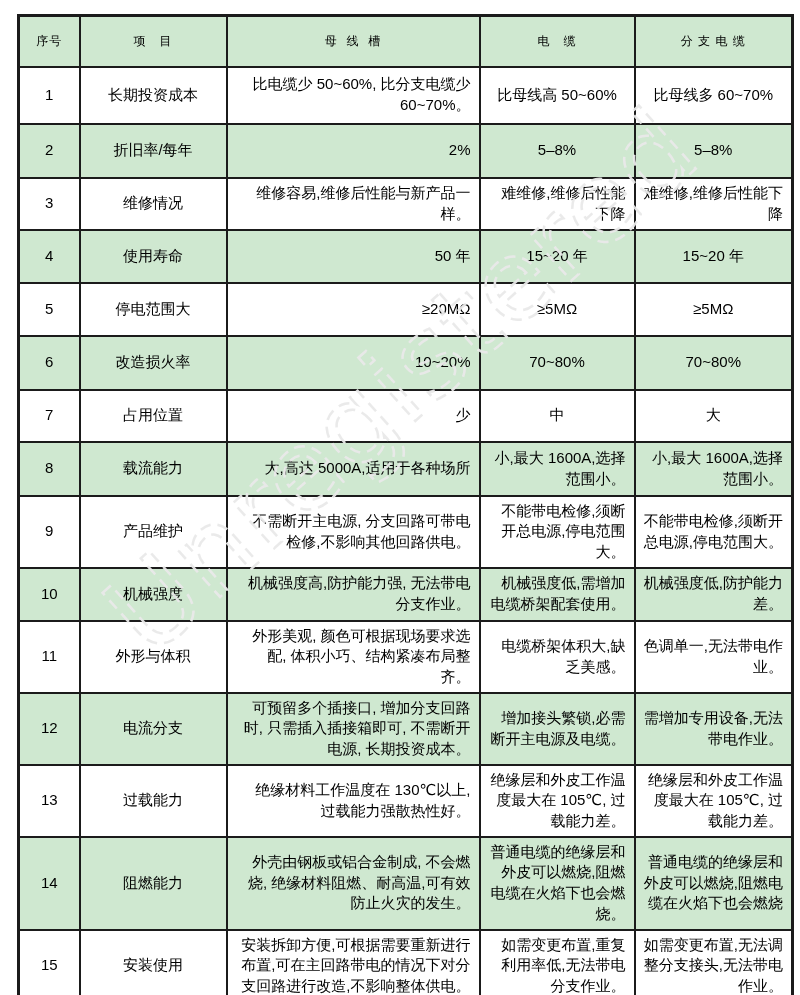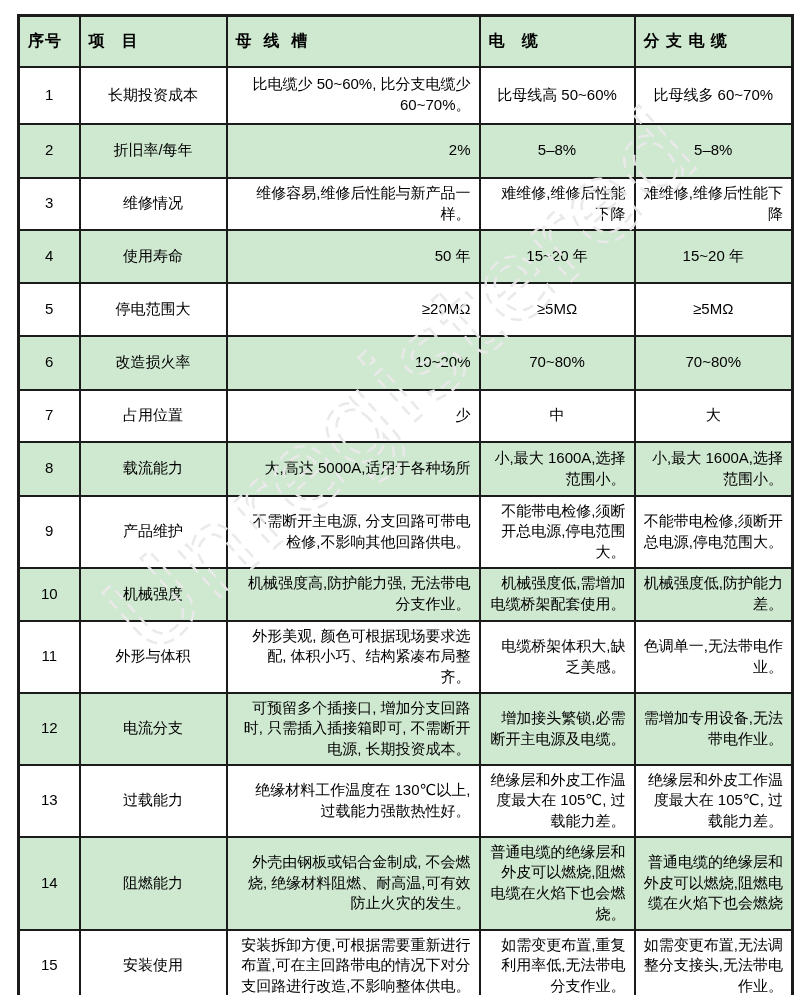--- a/index.html
+++ b/index.html
@@ -37,23 +37,23 @@
     border:2px solid var(--border);
     padding:4px 8px;
     font-size:15px;
     line-height:1.38;
     vertical-align:middle;
     word-break:break-word;
     overflow:hidden;
   }
   thead th{
     background:var(--green);
-    font-weight:bold;
-    font-size:16px;
-    text-align:left;
+    font-weight:normal;
+    font-size:12px;
+    text-align:center;
     white-space:pre;
     letter-spacing:1px;
   }
   tbody tr:nth-child(even) td{background:var(--green);}
   tbody tr:nth-child(odd) td{background:#ffffff;}
   td.c{text-align:center;}
   td.l{text-align:right;}
   td.busway{padding-left:10px;}
   .watermark{
     position:absolute;

